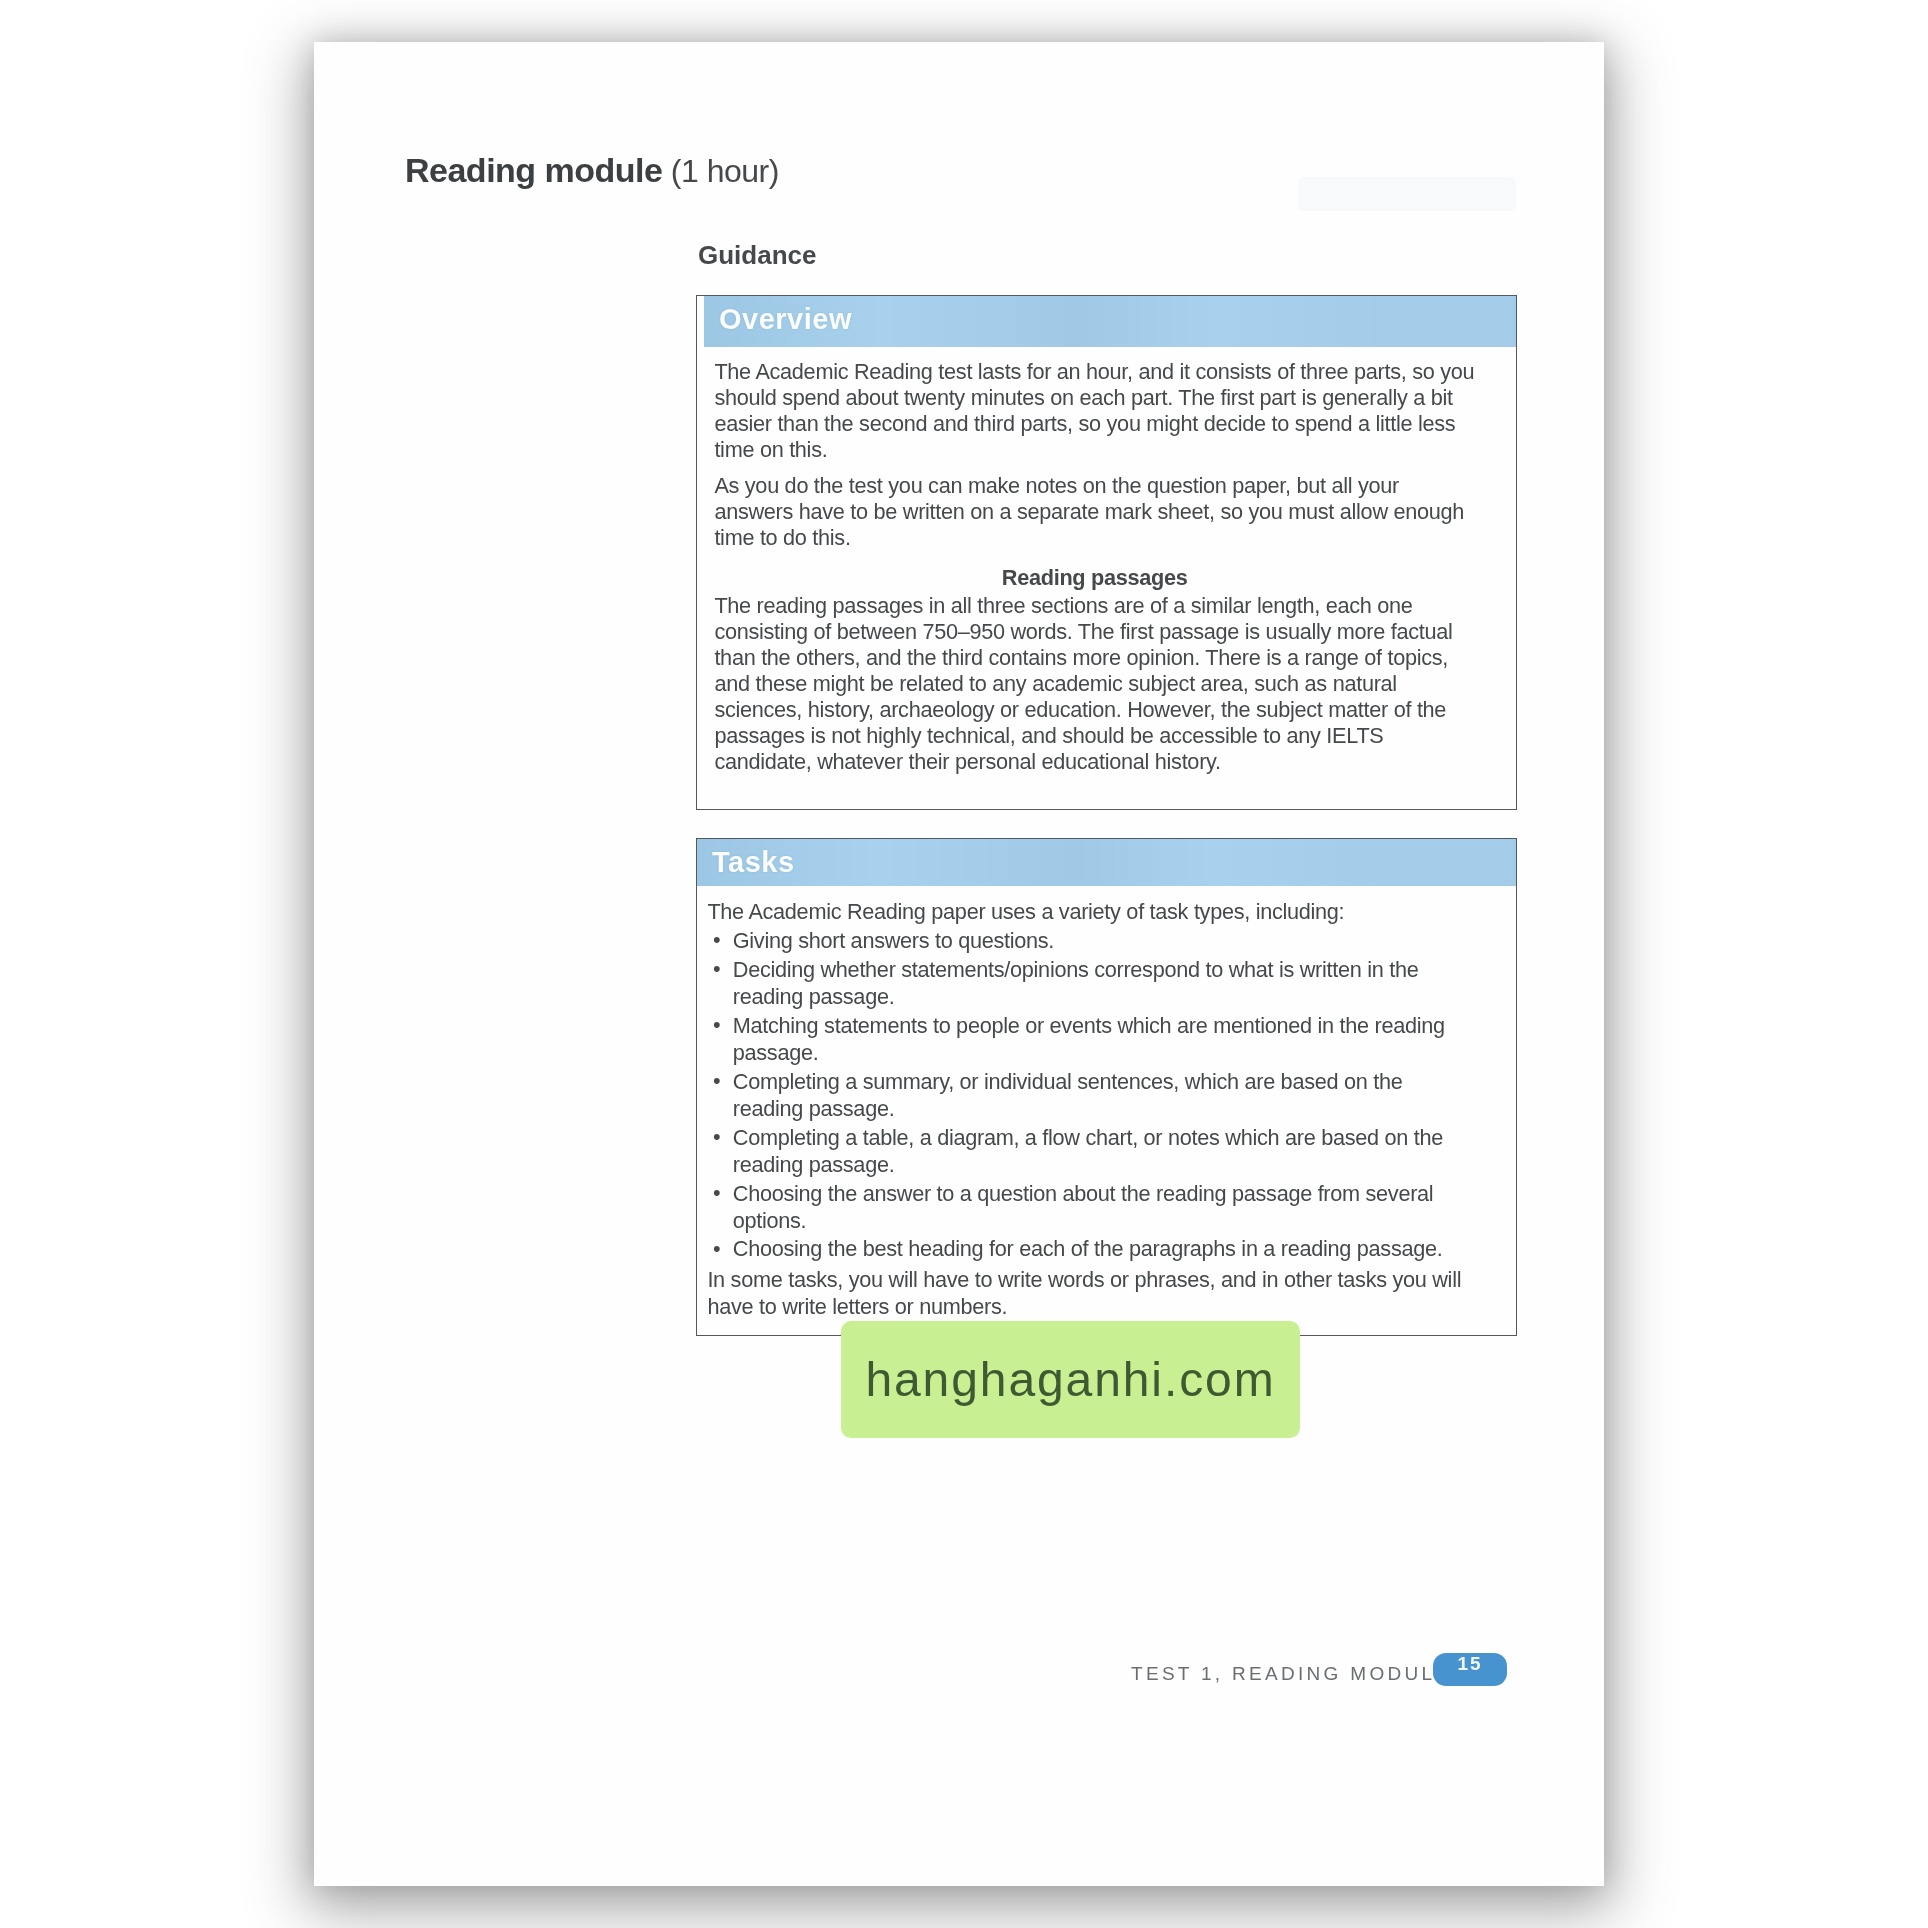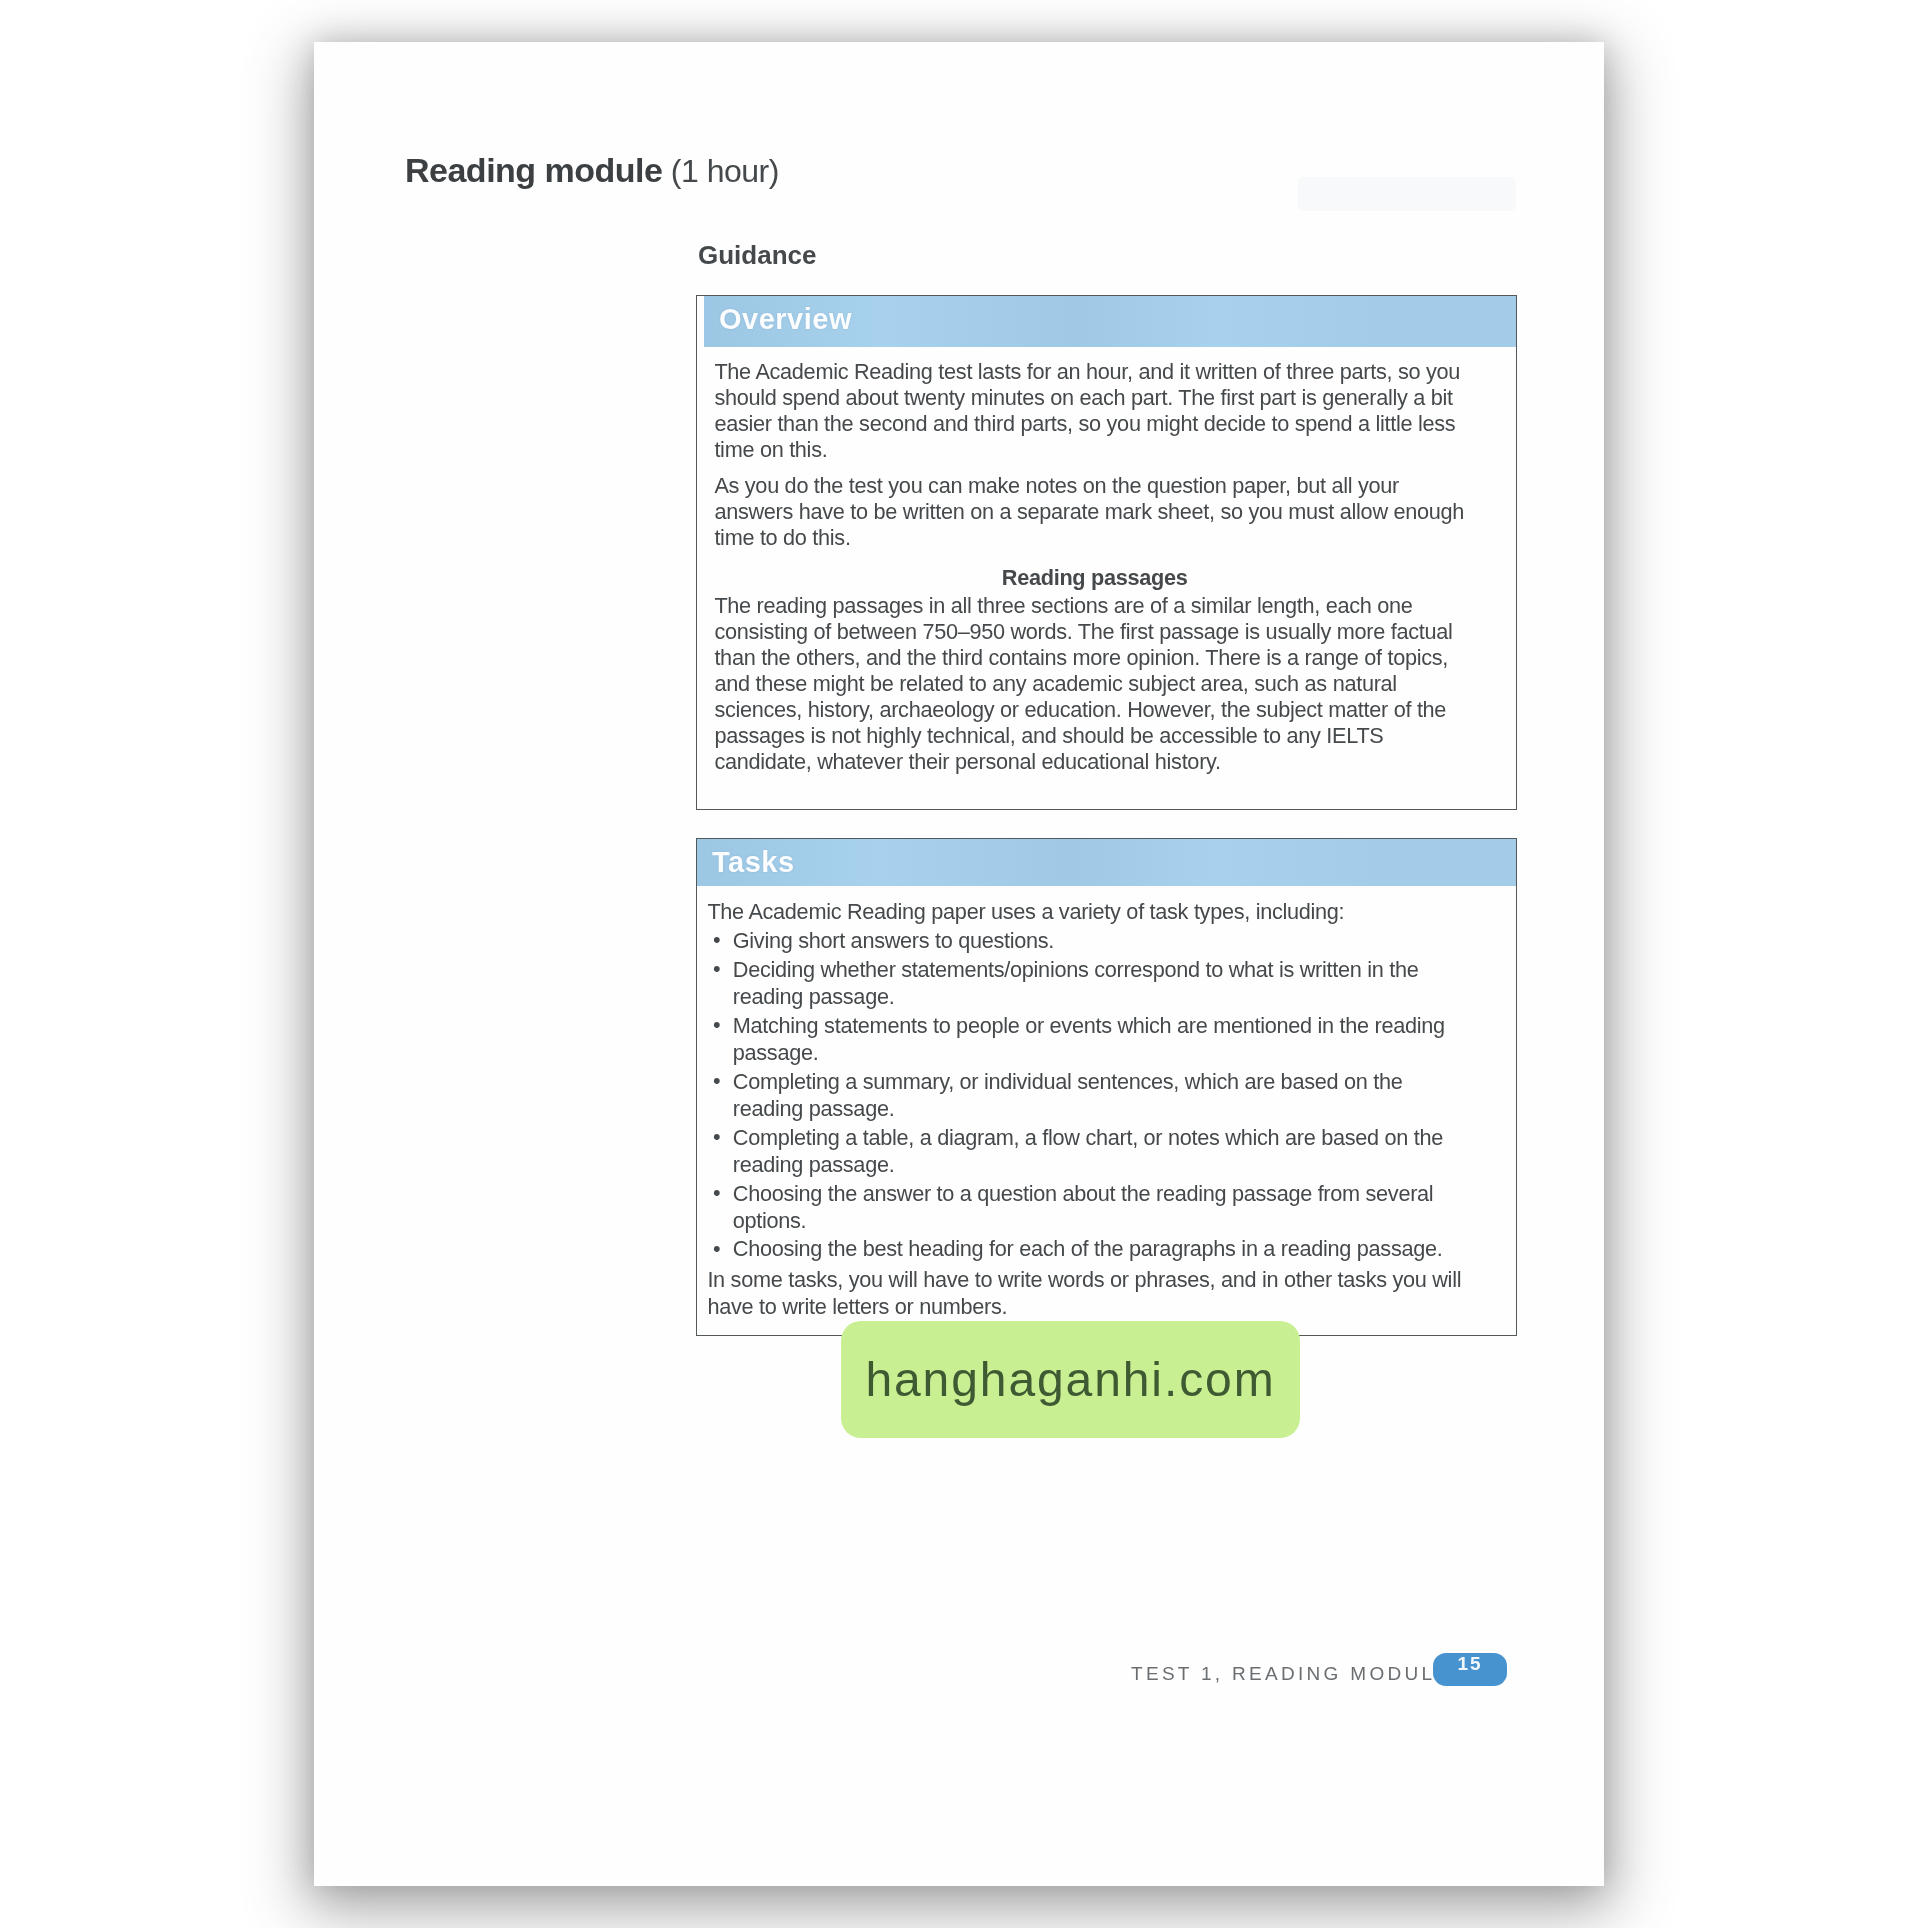--- a/index.html
+++ b/index.html
@@ -29,21 +29,21 @@
             letter-spacing:-0.3px;}
   .box-body p{margin:0 0 9.4px 0;}
   .box-body p.subhead{font-weight:bold;margin:14px 0 2.8px 0;text-align:center;}
   .box-body p.last{margin-bottom:0;}
   .box.tasks .box-body{line-height:27px;}
   ul.task-list{list-style:none;margin:1.9px 0 3.8px 0;padding:0;}
   ul.task-list li{position:relative;padding-left:25.4px;margin:1.9px 0;}
   ul.task-list li:before{content:"\2022";position:absolute;left:5.6px;top:-0.9px;color:#45494b;}
 
   .watermark{position:absolute;left:527px;top:1279px;width:459px;height:117px;
-             background:#c8ef92;border-radius:20px;display:flex;align-items:center;
+             background:#c8ef92;border-radius:10px;display:flex;align-items:center;
              justify-content:center;}
   .watermark .wm-text{font-size:48px;font-weight:500;color:#3e5a33;letter-spacing:1.9px;}
 
   .footer-label{position:absolute;left:817px;top:1621px;font-size:19px;color:#6a6e71;
                 letter-spacing:3.3px;white-space:nowrap;}
   .page-badge{position:absolute;left:1119px;top:1611px;width:74px;height:33px;background:#4793d0;
               display:flex;justify-content:center;border-radius:13px;}
   .page-badge .num{color:#f2f7fb;font-size:19px;font-weight:bold;letter-spacing:1.9px;}
 </style>
 </head>
@@ -56,21 +56,21 @@
 
     <div class="doc-title"><span>Reading module</span><span class="suffix"> (1 hour)</span></div>
 
     <div class="guidance">Guidance</div>
 
     <div class="box overview">
       <div class="box-band">
         <span class="band-label">Overview</span>
       </div>
       <div class="box-body">
-        <p>The Academic Reading test lasts for an hour, and it written of three parts, so you should spend about twenty minutes on each part. The first part is generally a bit easier than the second and third parts, so you might decide to spend a little less time on this.</p>
+        <p>The Academic Reading test lasts for an hour, and it consists of three parts, so you should spend about twenty minutes on each part. The first part is generally a bit easier than the second and third parts, so you might decide to spend a little less time on this.</p>
         <p>As you do the test you can make notes on the question paper, but all your answers have to be written on a separate mark sheet, so you must allow enough time to do this.</p>
         <p class="subhead">Reading passages</p>
         <p class="last">The reading passages in all three sections are of a similar length, each one consisting of between 750–950 words. The first passage is usually more factual than the others, and the third contains more opinion. There is a range of topics, and these might be related to any academic subject area, such as natural sciences, history, archaeology or education. However, the subject matter of the passages is not highly technical, and should be accessible to any IELTS candidate, whatever their personal educational history.</p>
       </div>
     </div>
 
     <div class="box tasks">
       <div class="box-band">
         <span class="band-label">Tasks</span>
       </div>

